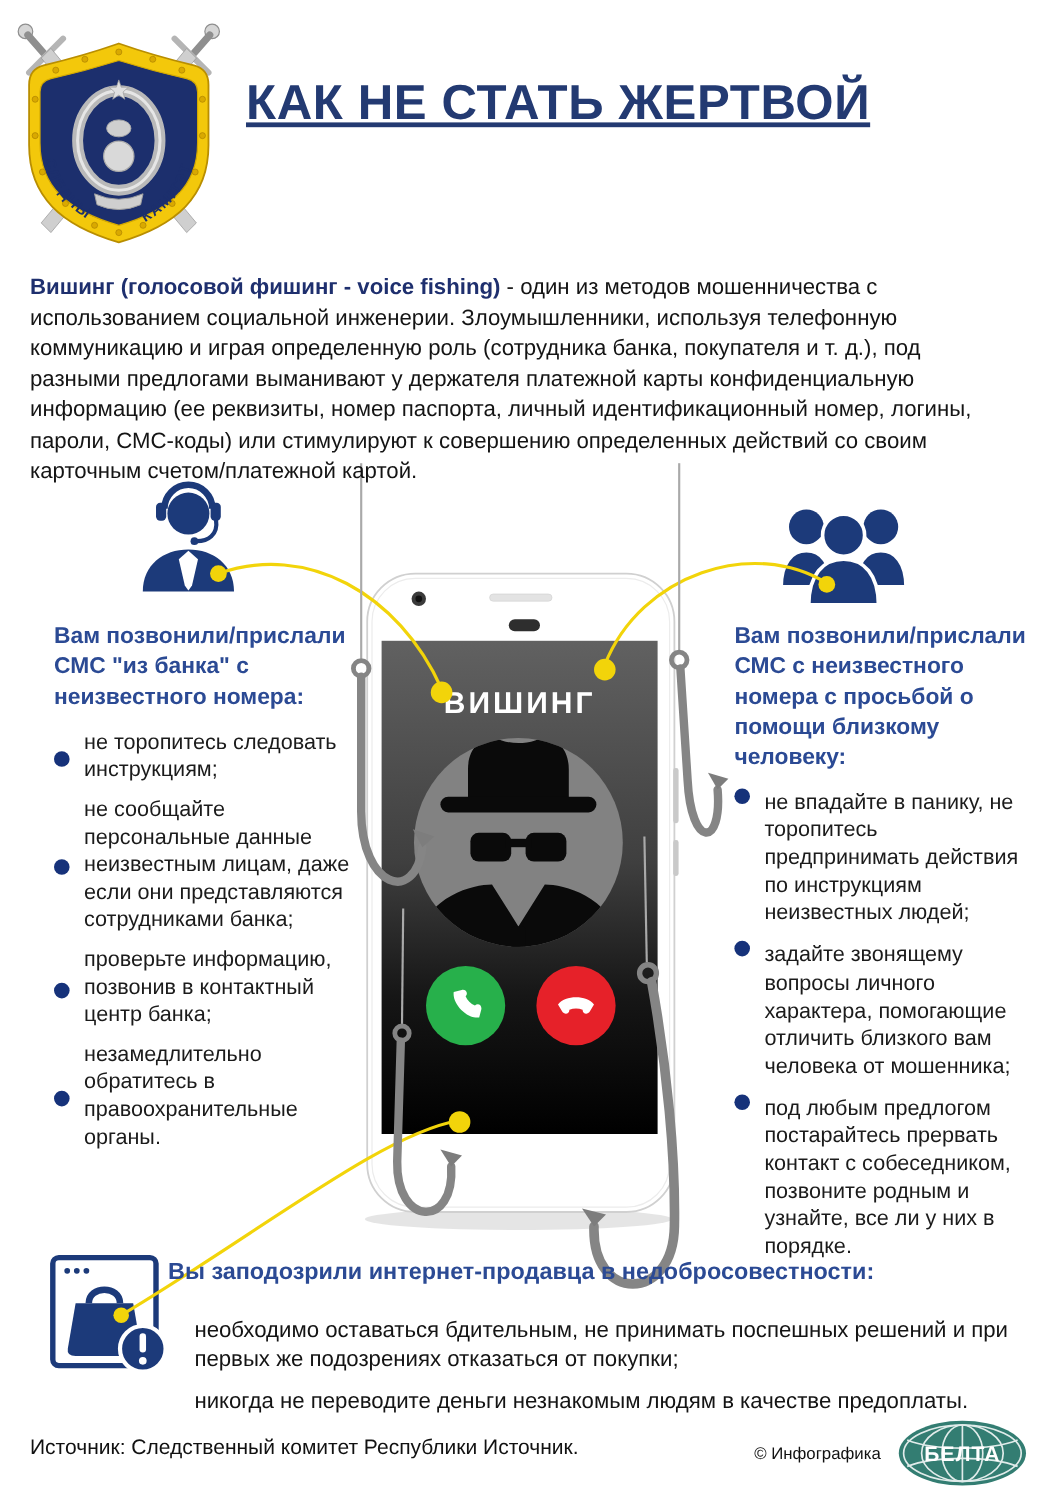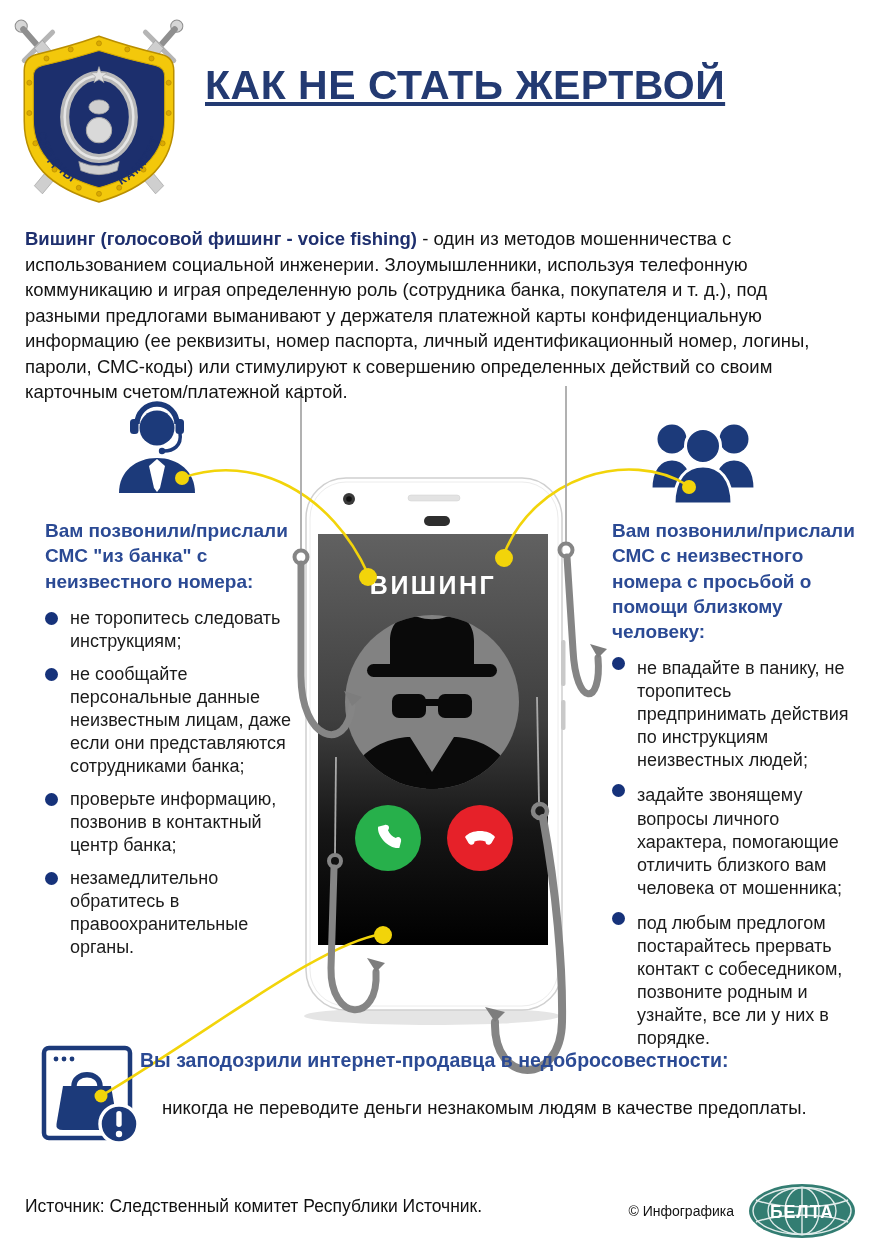--- a/index.html
+++ b/index.html
@@ -16,21 +16,21 @@
   #intro .lead{color:#1e2f6e;font-weight:bold;}
   
   #scene{left:0;top:0;width:870px;height:1245px;z-index:1;}
   
   .col{z-index:2;}
   #left-col{left:45px;top:518px;width:264px;}
   #right-col{left:612px;top:518px;width:252px;}
   .col-head{font-size:19px;font-weight:bold;color:#2b4a94;line-height:1.33;margin-bottom:13px;}
   ul.blist{list-style:none;margin:0;padding:0;}
   ul.blist li{display:flex;gap:12px;margin-bottom:10px;font-size:18px;line-height:1.28;color:#1b1b1b;}
-  #left-col ul.blist li{align-items:flex-start;}
+  #left-col ul.blist li{align-items:center;}
   #left-col .dot{margin-top:5px;}
   #right-col ul.blist li{align-items:flex-start;margin-bottom:12px;}
   .dot{flex:0 0 auto;width:13px;height:13px;border-radius:50%;background:#16327a;}
   
   #bottom-sec{left:140px;top:1048px;width:715px;z-index:2;}
   #bottom-sec .col-head{margin-bottom:22px;font-size:19.5px;}
   #bottom-sec p{margin:0 0 11px 22px;font-size:18.5px;line-height:1.3;color:#141414;}
   
   #footer-left{left:25px;top:1196px;z-index:2;font-size:17.5px;color:#111;}
   #footer-right{right:12px;top:1182px;z-index:2;display:flex;align-items:center;gap:12px;}
@@ -265,20 +265,21 @@
         </li>
       <li>
           <span class="dot"></span>
           <span>под любым предлогом постарайтесь прервать контакт с собеседником, позвоните родным и узнайте, все ли у них в порядке.</span>
         </li>
     </ul>
   </div>
 
   <div class="abs" id="bottom-sec">
     <div class="col-head">Вы заподозрили интернет-продавца в недобросовестности:</div>
+    <p>необходимо оставаться бдительным, не принимать поспешных решений и при первых же подозрениях отказаться от покупки;</p>
     <p>никогда не переводите деньги незнакомым людям в качестве предоплаты.</p>
   </div>
 
   <div class="abs" id="footer-left">Источник: Следственный комитет Республики Источник.</div>
   <div class="abs" id="footer-right">
     <span id="copyright">© Инфографика</span>
     <svg width="112" height="58" viewBox="0 0 112 58">
       <ellipse cx="56" cy="29" rx="53" ry="27" fill="#337d72"></ellipse>
       <g stroke="#ffffff" stroke-width="1.4" fill="none" opacity="0.85">
         <ellipse cx="56" cy="29" rx="49" ry="23.5"></ellipse>

